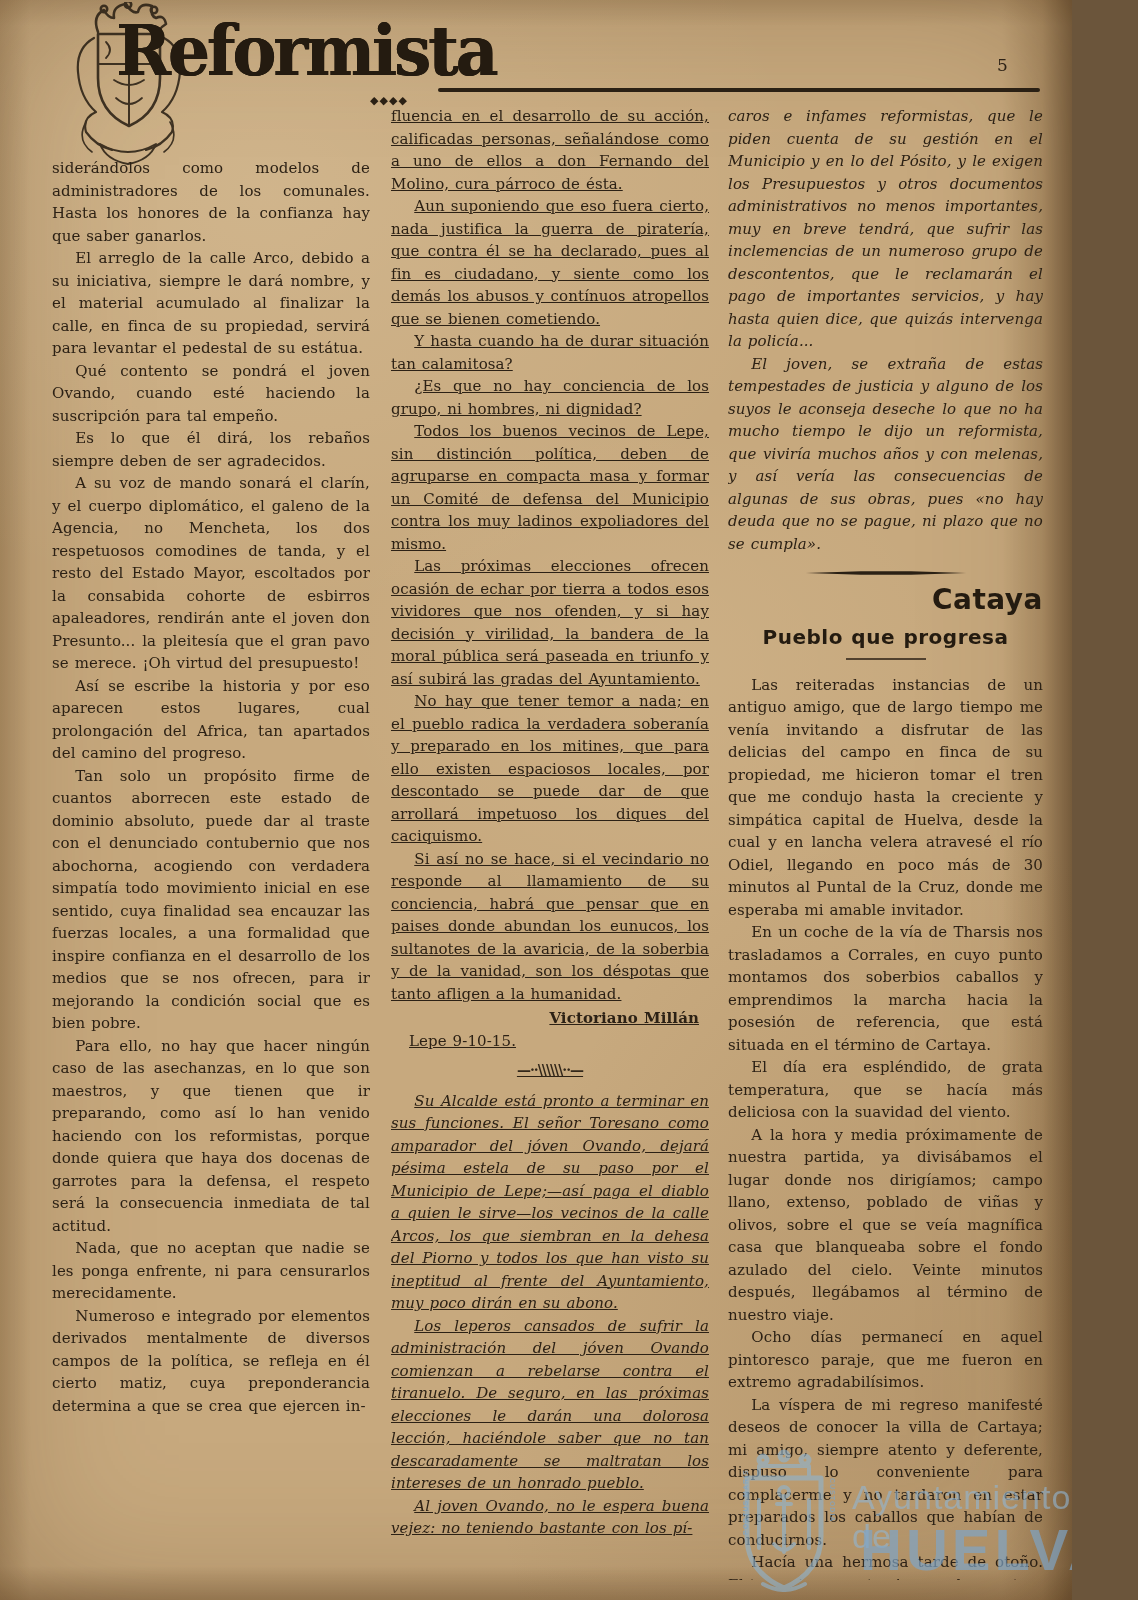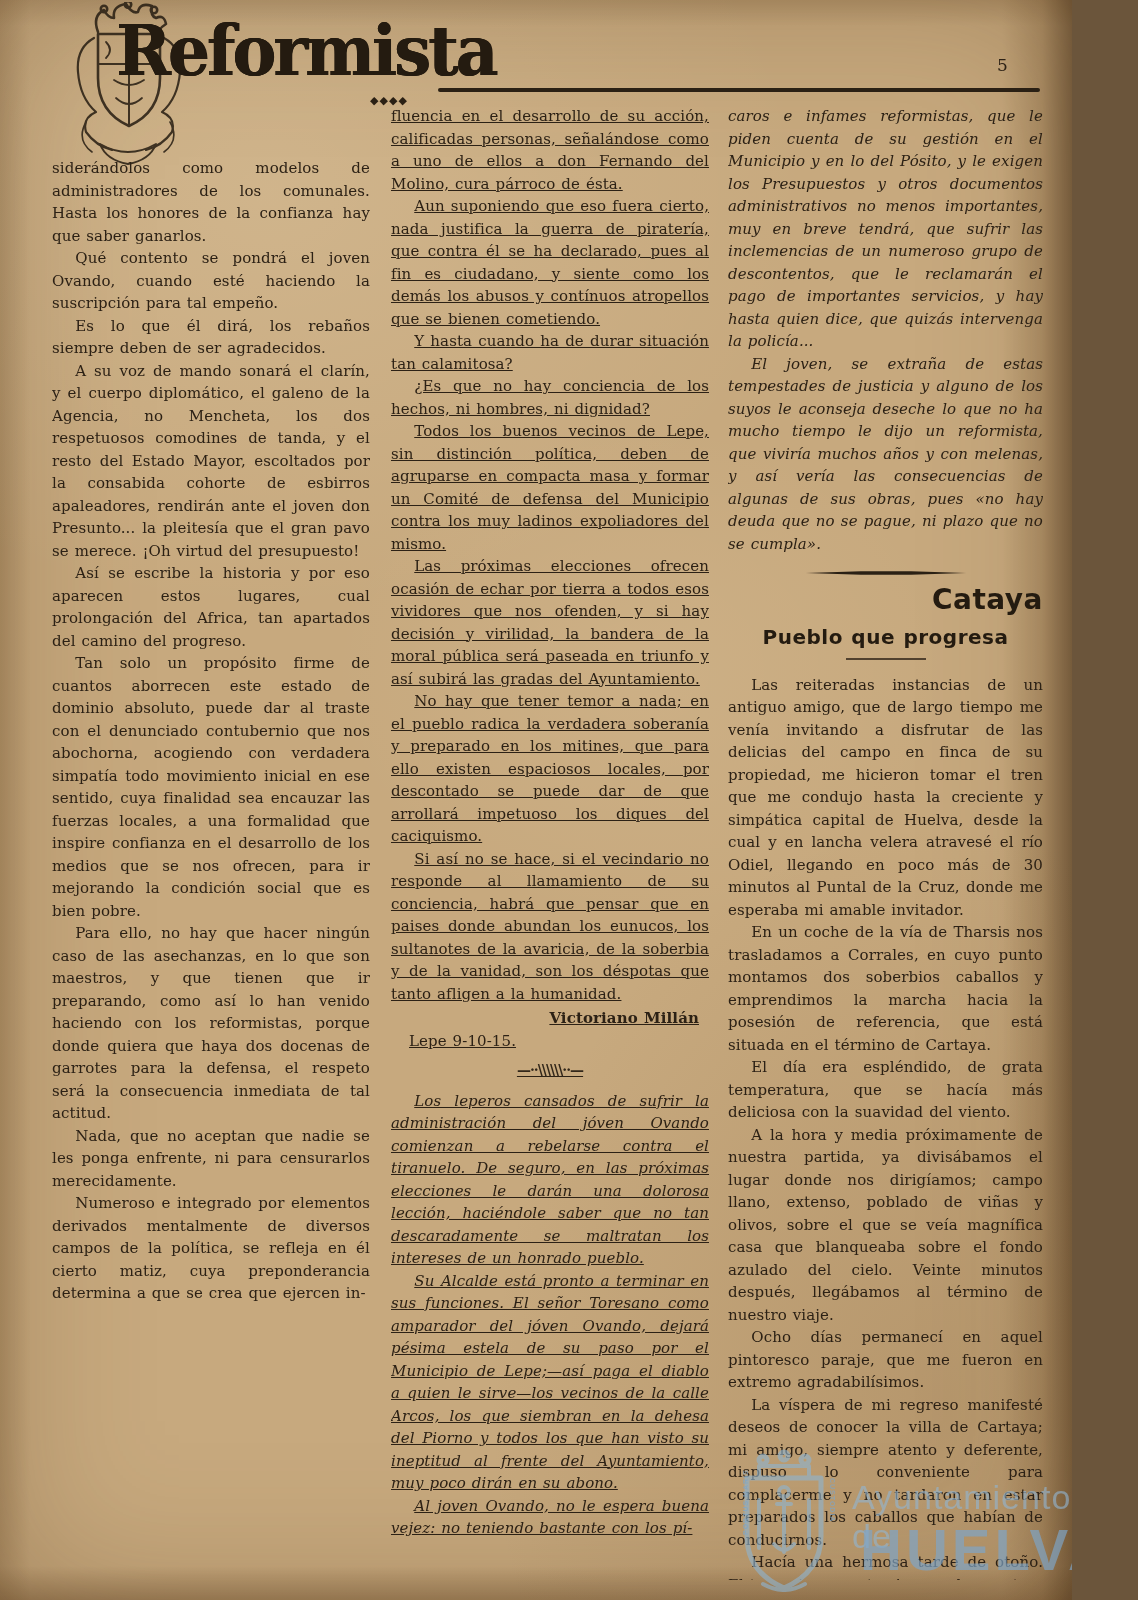--- a/index.html
+++ b/index.html
@@ -100,44 +100,45 @@
     <path d="M22 120 q-10 18 6 30 M106 120 q10 18 -6 30" stroke-width="1.6"></path>
   </svg>
 
   <div class="mast-title">Reformista</div>
   <div class="mast-flourish">◆◆◆◆</div>
   <div class="mast-rule"></div>
   <div class="page-number">5</div>
 
   <div class="col col-1">
     <p class="noind">siderándolos como modelos de administradores de los comunales. Hasta los honores de la confianza hay que saber ganarlos.</p>
+    <p>El arreglo de la calle Arco, debido a su iniciativa, siempre le dará nombre, y el material acumulado al finalizar la calle, en finca de su propiedad, servirá para levantar el pedestal de su estátua.</p>
     <p>Qué contento se pondrá el joven Ovando, cuando esté haciendo la suscripción para tal empeño.</p>
     <p>Es lo que él dirá, los rebaños siempre deben de ser agradecidos.</p>
     <p>A su voz de mando sonará el clarín, y el cuerpo diplomático, el galeno de la Agencia, no Mencheta, los dos respetuosos comodines de tanda, y el resto del Estado Mayor, escoltados por la consabida cohorte de esbirros apaleadores, rendirán ante el joven don Presunto... la pleitesía que el gran pavo se merece. ¡Oh virtud del presupuesto!</p>
     <p>Así se escribe la historia y por eso aparecen estos lugares, cual prolongación del Africa, tan apartados del camino del progreso.</p>
     <p>Tan solo un propósito firme de cuantos aborrecen este estado de dominio absoluto, puede dar al traste con el denunciado contubernio que nos abochorna, acogiendo con verdadera simpatía todo movimiento inicial en ese sentido, cuya finalidad sea encauzar las fuerzas locales, a una formalidad que inspire confianza en el desarrollo de los medios que se nos ofrecen, para ir mejorando la condición social que es bien pobre.</p>
     <p>Para ello, no hay que hacer ningún caso de las asechanzas, en lo que son maestros, y que tienen que ir preparando, como así lo han venido haciendo con los reformistas, porque donde quiera que haya dos docenas de garrotes para la defensa, el respeto será la consecuencia inmediata de tal actitud.</p>
     <p>Nada, que no aceptan que nadie se les ponga enfrente, ni para censurarlos merecidamente.</p>
     <p>Numeroso e integrado por elementos derivados mentalmente de diversos campos de la política, se refleja en él cierto matiz, cuya preponderancia determina a que se crea que ejercen in-</p>
   </div>
 
   <div class="col col-2">
     <p class="noind">fluencia en el desarrollo de su acción, calificadas personas, señalándose como a uno de ellos a don Fernando del Molino, cura párroco de ésta.</p>
     <p>Aun suponiendo que eso fuera cierto, nada justifica la guerra de piratería, que contra él se ha declarado, pues al fin es ciudadano, y siente como los demás los abusos y contínuos atropellos que se bienen cometiendo.</p>
     <p>Y hasta cuando ha de durar situación tan calamitosa?</p>
-    <p>¿Es que no hay conciencia de los hechos, ni hombres, ni dignidad?</p>
+    <p>¿Es que no hay conciencia de los grupo, ni hombres, ni dignidad?</p>
     <p>Todos los buenos vecinos de Lepe, sin distinción política, deben de agruparse en compacta masa y formar un Comité de defensa del Municipio contra los muy ladinos expoliadores del mismo.</p>
     <p>Las próximas elecciones ofrecen ocasión de echar por tierra a todos esos vividores que nos ofenden, y si hay decisión y virilidad, la bandera de la moral pública será paseada en triunfo y así subirá las gradas del Ayuntamiento.</p>
     <p>No hay que tener temor a nada; en el pueblo radica la verdadera soberanía y preparado en los mitines, que para ello existen espaciosos locales, por descontado se puede dar de que arrollará impetuoso los diques del caciquismo.</p>
     <p>Si así no se hace, si el vecindario no responde al llamamiento de su conciencia, habrá que pensar que en paises donde abundan los eunucos, los sultanotes de la avaricia, de la soberbia y de la vanidad, son los déspotas que tanto afligen a la humanidad.</p>
     <p class="sig">Victoriano Millán</p>
     <p class="date">Lepe 9-10-15.</p>
     <p class="orn">—··\\\\\\··—</p>
+    <p class="ital">Su Alcalde está pronto a terminar en sus funciones. El señor Toresano como amparador del jóven Ovando, dejará pésima estela de su paso por el Municipio de Lepe;—así paga el diablo a quien le sirve—los vecinos de la calle Arcos, los que siembran en la dehesa del Piorno y todos los que han visto su ineptitud al frente del Ayuntamiento, muy poco dirán en su abono.</p>
     <p class="ital">Los leperos cansados de sufrir la administración del jóven Ovando comienzan a rebelarse contra el tiranuelo. De seguro, en las próximas elecciones le darán una dolorosa lección, haciéndole saber que no tan descaradamente se maltratan los intereses de un honrado pueblo.</p>
-    <p class="ital">Su Alcalde está pronto a terminar en sus funciones. El señor Toresano como amparador del jóven Ovando, dejará pésima estela de su paso por el Municipio de Lepe;—así paga el diablo a quien le sirve—los vecinos de la calle Arcos, los que siembran en la dehesa del Piorno y todos los que han visto su ineptitud al frente del Ayuntamiento, muy poco dirán en su abono.</p>
     <p class="ital">Al joven Ovando, no le espera buena vejez: no teniendo bastante con los pí-</p>
   </div>
 
   <div class="col col-3">
     <p class="ital noind">caros e infames reformistas, que le piden cuenta de su gestión en el Municipio y en lo del Pósito, y le exigen los Presupuestos y otros documentos administrativos no menos importantes, muy en breve tendrá, que sufrir las inclemencias de un numeroso grupo de descontentos, que le reclamarán el pago de importantes servicios, y hay hasta quien dice, que quizás intervenga la policía...</p>
     <p class="ital">El joven, se extraña de estas tempestades de justicia y alguno de los suyos le aconseja deseche lo que no ha mucho tiempo le dijo un reformista, que viviría muchos años y con melenas, y así vería las consecuencias de algunas de sus obras, pues «no hay deuda que no se pague, ni plazo que no se cumpla».</p>
 
     <svg class="taper-rule" width="160" height="8" viewBox="0 0 160 8">
       <polygon points="0,4 55,2.2 105,2.2 160,4 105,5.8 55,5.8" fill="#2a2014"></polygon>
     </svg>

